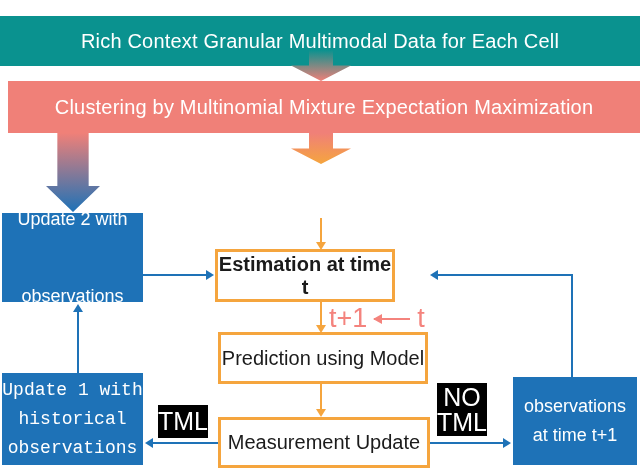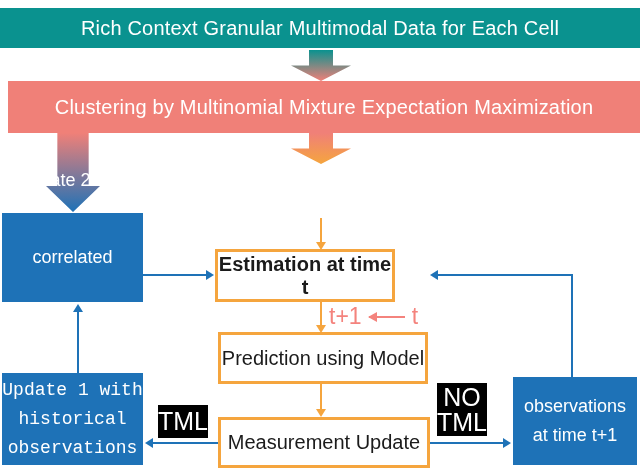--- a/index.html
+++ b/index.html
@@ -3,21 +3,21 @@
 <meta charset="utf-8">
 <style>
   html,body{margin:0;padding:0;background:#ffffff;}
   #canvas{
     position:relative;width:640px;height:472px;background:#ffffff;overflow:hidden;
     font-family:"Liberation Sans", sans-serif;-webkit-font-smoothing:antialiased;
   }
   .abs{position:absolute;box-sizing:border-box;}
   
   .banner{display:flex;align-items:center;justify-content:center;color:#fff;font-size:20px;letter-spacing:.2px;text-align:center;}
-  .banner-teal{left:0;top:8px;width:640px;height:40px;background:#0A928F;}
+  .banner-teal{left:0;top:16px;width:640px;height:50px;background:#0A928F;}
   .banner-pink{left:8px;top:81px;width:632px;height:52px;background:#F08078;}
   
   .block-arrow{clip-path:polygon(30% 0%,70% 0%,70% 50%,100% 50%,50% 100%,0% 50%,30% 50%);}
   .block-arrow-long{clip-path:polygon(21% 0%,79% 0%,79% 67%,100% 67%,50% 100%,0% 67%,21% 67%);}
   .ba-teal-pink{left:291px;top:50px;width:60px;height:31px;background:linear-gradient(to bottom,#0A928F,#F08078);}
   .ba-pink-orange{left:291px;top:133px;width:60px;height:31px;background:linear-gradient(to bottom,#F08078,#F5A53E);}
   .ba-pink-blue{left:46px;top:133px;width:54px;height:79px;background:linear-gradient(to bottom,#F08078,#1E72B7);}
   
   .box{display:flex;align-items:center;justify-content:center;text-align:center;}
   .kalman{left:215px;top:164px;width:215px;height:54px;background:#F5A53E;color:#fff;font-size:20px;}
@@ -34,21 +34,21 @@
   .notml{left:437px;top:383px;width:50px;height:53px;}
   
   .oline{background:#F5A53E;}
   .bline{background:#1E72B7;}
   .ah{width:0;height:0;}
   .ah-down-o{border-left:5px solid transparent;border-right:5px solid transparent;border-top:8px solid #F5A53E;}
   .ah-up-b{border-left:5px solid transparent;border-right:5px solid transparent;border-bottom:8px solid #1E72B7;}
   .ah-left-b{border-top:5px solid transparent;border-bottom:5px solid transparent;border-right:8px solid #1E72B7;}
   .ah-right-b{border-top:5px solid transparent;border-bottom:5px solid transparent;border-left:8px solid #1E72B7;}
   
-  .time-label{left:329px;top:303px;display:flex;align-items:center;gap:7px;color:#F4837D;font-size:23px;}
+  .time-label{left:329px;top:303px;display:flex;align-items:center;gap:7px;color:#F4837D;font-size:27px;}
   .time-arrow{position:relative;width:36px;height:2px;background:#F4837D;}
   .time-arrow::before{content:"";position:absolute;left:-1px;top:-4px;width:0;height:0;
     border-top:5px solid transparent;border-bottom:5px solid transparent;border-right:9px solid #F4837D;}
 </style>
 </head>
 <body>
 
 <div id="canvas">
 
   <div class="abs banner banner-teal">
@@ -68,21 +68,20 @@
   </div>
   <div class="abs box outline pred">
     <span>Prediction using Model</span>
   </div>
   <div class="abs box outline meas">
     <span>Measurement Update</span>
   </div>
 
   <div class="abs box bluebox upd2">
     <span>Update 2 with</span>
-    <span>correlated</span>
     <span>observations</span>
   </div>
   <div class="abs box bluebox upd1">
     <span>Update 1 with</span>
     <span>historical</span>
     <span>observations</span>
   </div>
   <div class="abs box bluebox updn">
     <span>observations</span>
     <span>at time t+1</span>

